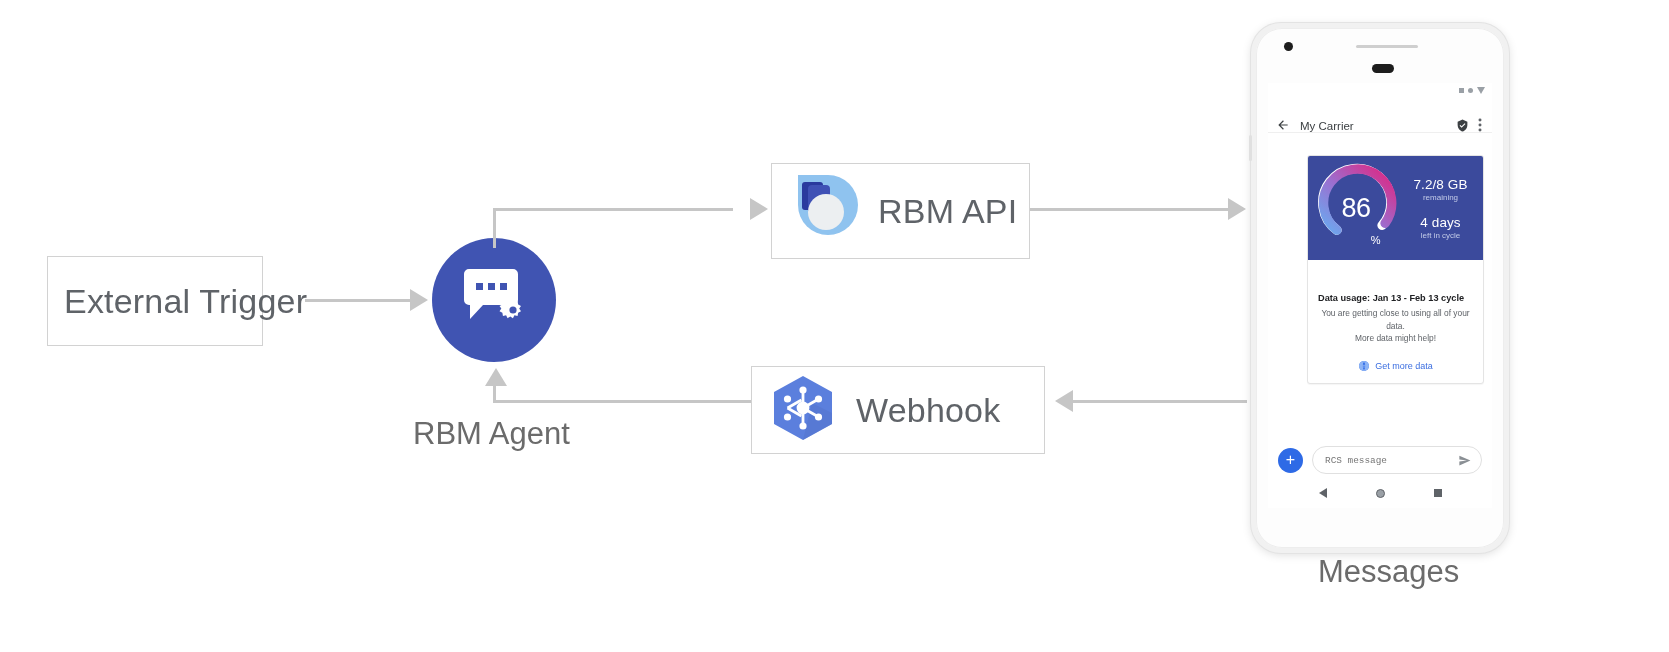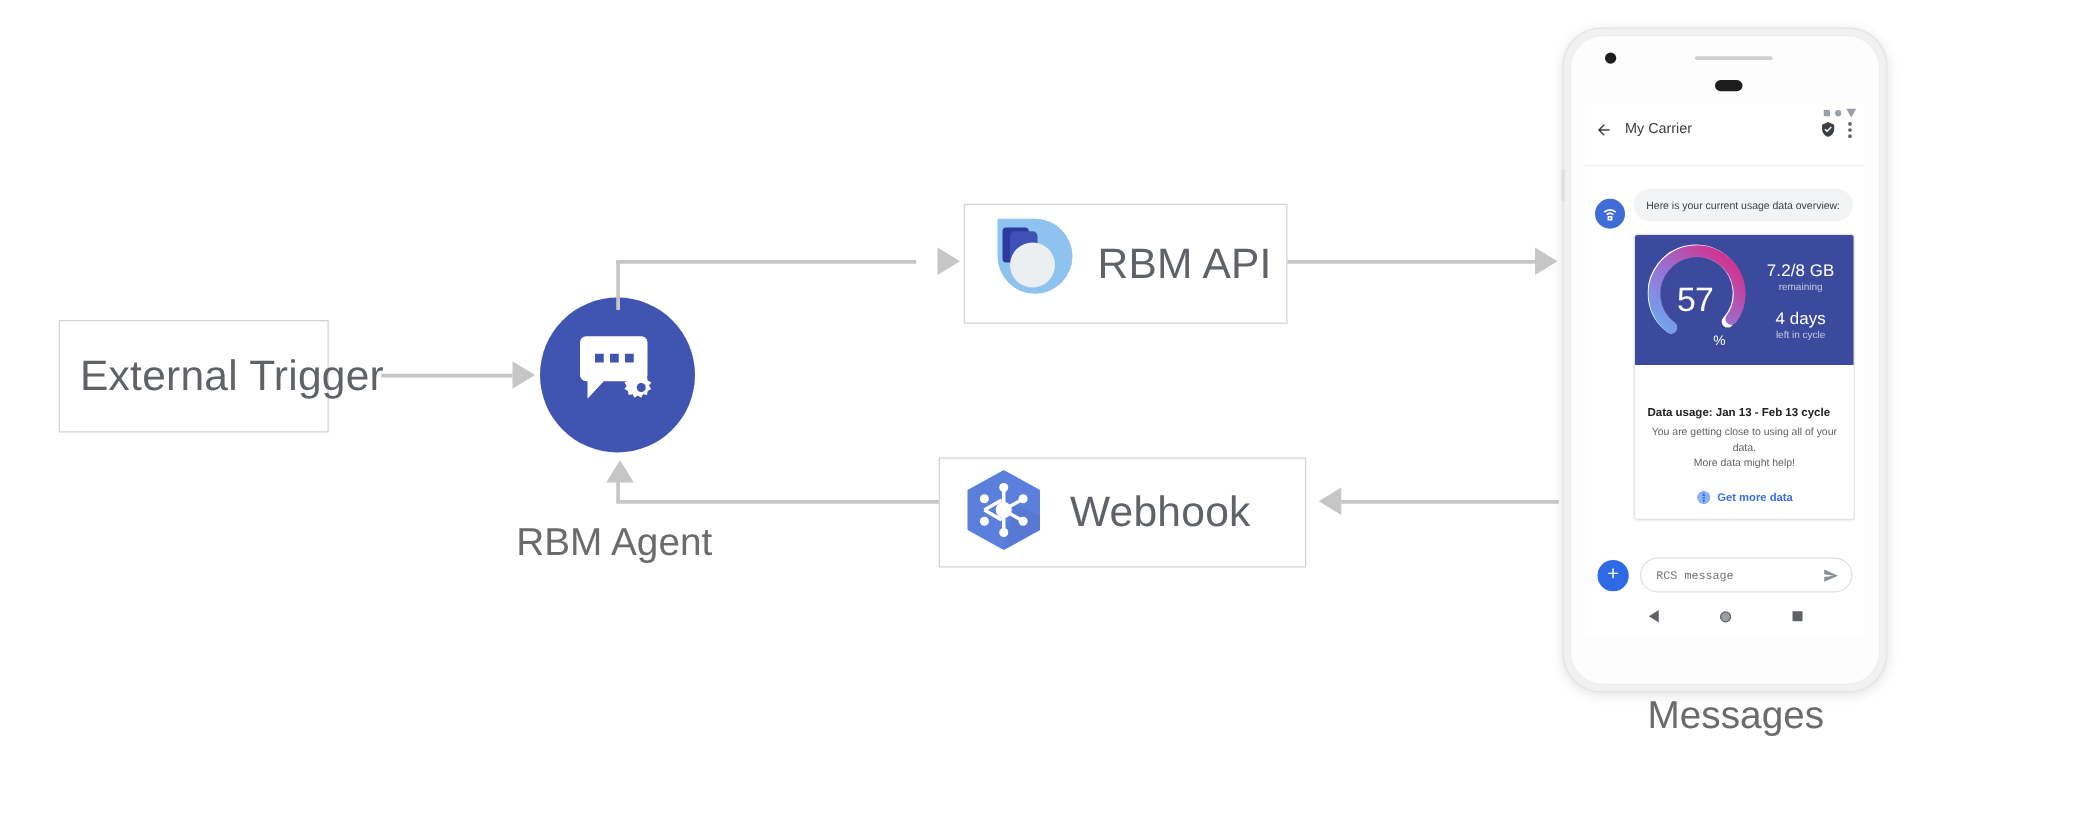--- a/index.html
+++ b/index.html
@@ -141,21 +141,21 @@
   .sb-tr {
     width: 0; height: 0;
     border-left: 4px solid transparent;
     border-right: 4px solid transparent;
     border-top: 7px solid #9aa0a6;
   }
   
   #appbar {
     height: 36px;
     display: flex;
-    align-items: flex-start;
+    align-items: flex-end;
     padding: 0 8px;
     border-bottom: 1px solid #efefef;
     box-sizing: border-box;
   }
   #appbar .title {
     font-size: 11.5px;
     color: #3c4043;
     margin-left: 10px;
     flex: 1;
     white-space: nowrap;
@@ -230,21 +230,21 @@
   #card-title {
     font-size: 9.2px; font-weight: bold; color: #202124; margin-bottom: 4px; margin-top: 24px;
   }
   .card-desc { font-size: 8.4px; color: #5f6368; line-height: 1.5; text-align: center; }
   #card-action {
     display: flex; align-items: center; justify-content: center;
     gap: 5px;
     padding: 9px 0 11px 0;
   }
   #card-action .label {
-    font-size: 9px; color: #3b6ee0; font-weight: 700;
+    font-size: 9px; color: #3b6ee0; font-weight: 400;
   }
   
   #composer {
     position: absolute;
     left: 0; right: 0; bottom: 34px;
     display: flex; align-items: center;
     padding: 0 10px;
     gap: 9px;
   }
   #plus-btn {
@@ -409,49 +409,38 @@
             <svg width="4" height="14" viewBox="0 0 4 16">
               <circle cx="2" cy="2.4" r="1.7" fill="#5f6368"></circle>
               <circle cx="2" cy="8" r="1.7" fill="#5f6368"></circle>
               <circle cx="2" cy="13.6" r="1.7" fill="#5f6368"></circle>
             </svg>
           </span>
         </div>
 
         <div id="convo">
 
-          <div id="bubble-row">
-            <div id="avatar">
-              <svg width="14" height="14" viewBox="0 0 24 24">
-                <path d="M3.2 8.8a13 13 0 0 1 17.6 0l-1.7 1.9a10.5 10.5 0 0 0-14.2 0z" fill="#ffffff"></path>
-                <path d="M6.6 12.3a8.4 8.4 0 0 1 10.8 0l-1.7 1.9a5.9 5.9 0 0 0-7.4 0z" fill="#ffffff"></path>
-                <rect x="8.6" y="15.2" width="6.8" height="6.2" rx="1.2" fill="#ffffff"></rect>
-                <circle cx="12" cy="18.3" r="1.2" fill="#3f6cd6"></circle>
-              </svg>
-            </div>
-            <div id="bubble">Here is your current usage data overview:</div>
-          </div>
 
           <div id="card">
 
             <div id="card-hero">
               <div id="gauge">
                 <svg width="86" height="86" viewBox="0 0 100 100">
                   <defs>
                     <linearGradient id="gg" x1="0%" y1="100%" x2="100%" y2="0%">
                       <stop offset="0%" stop-color="#6aaaf0"></stop>
                       <stop offset="45%" stop-color="#9b6fd0"></stop>
                       <stop offset="100%" stop-color="#e0237f"></stop>
                     </linearGradient>
                   </defs>
                   <path d="M22 78 A 39.6 39.6 0 1 1 74.5 72.5" fill="none" stroke="#ffffff" stroke-width="11" stroke-linecap="round"></path>
                   <path d="M22 78 A 39.6 39.6 0 1 1 78 70" fill="none" stroke="url(#gg)" stroke-width="11" stroke-linecap="round" stroke-dasharray="186 300"></path>
                 </svg>
                 <div id="gauge-label">
-                  <span id="gauge-num">57</span>
+                  <span id="gauge-num">86</span>
                   <span id="gauge-pct">%</span>
                 </div>
               </div>
               <div id="hero-right">
                 <div class="hero-big">7.2/8 GB</div>
                 <div class="hero-small">remaining</div>
                 <div class="hero-gap"></div>
                 <div class="hero-big">4 days</div>
                 <div class="hero-small">left in cycle</div>
               </div>

